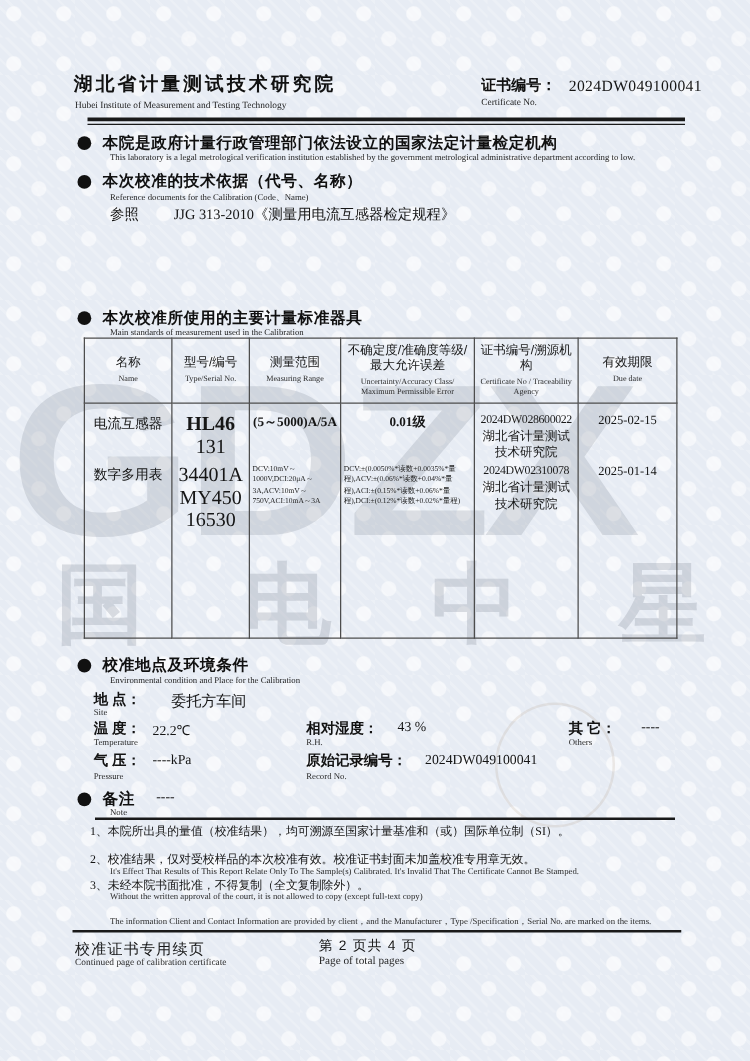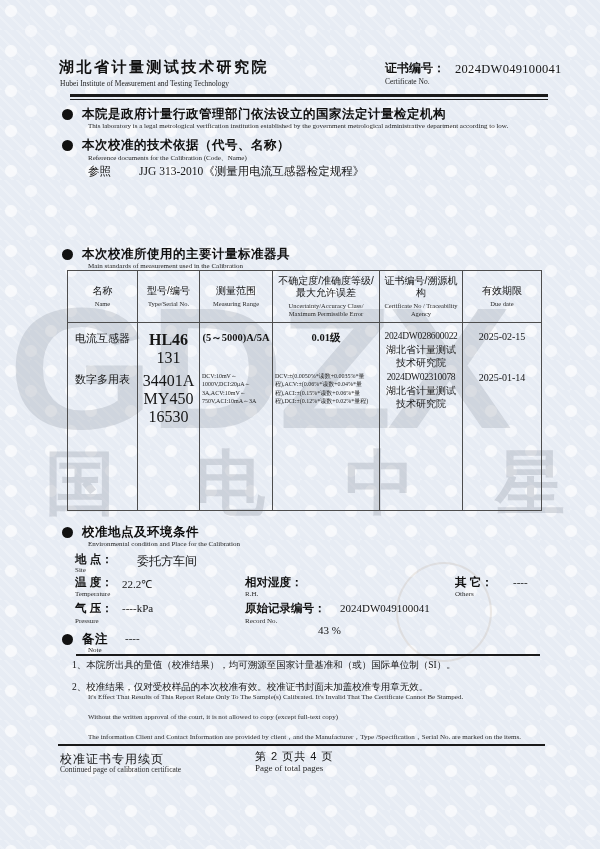--- a/index.html
+++ b/index.html
@@ -216,21 +216,21 @@
   <div class="abs sec-title" style="left:82px; top:524px;">校准地点及环境条件</div>
   <div class="abs sec-en" style="left:88px; top:540px;">Environmental condition and Place for the Calibration</div>
 
   <div class="abs env-label" style="left:75px; top:552px;">地 点：</div>
   <div class="abs env-value" style="left:137px; top:553px; font-size:12px;">委托方车间</div>
   <div class="abs env-en" style="left:75px; top:566px;">Site</div>
 
   <div class="abs env-label" style="left:75px; top:575px;">温 度：</div>
   <div class="abs env-value" style="left:122px; top:576px;">22.2℃</div>
   <div class="abs env-label" style="left:245px; top:575px;">相对湿度：</div>
-  <div class="abs env-value" style="left:318px; top:576px;margin-top:48px;">43 %</div>
+  <div class="abs env-value" style="left:318px; top:576px;">43 %</div>
   <div class="abs env-label" style="left:455px; top:575px;">其 它：</div>
   <div class="abs env-value" style="left:513px; top:576px;">----</div>
   <div class="abs env-en" style="left:75px; top:590px;">Temperature</div>
   <div class="abs env-en" style="left:245px; top:590px;">R.H.</div>
   <div class="abs env-en" style="left:455px; top:590px;">Others</div>
 
   <div class="abs env-label" style="left:75px; top:601px;">气 压：</div>
   <div class="abs env-value" style="left:122px; top:602px;">----kPa</div>
   <div class="abs env-label" style="left:245px; top:601px;">原始记录编号：</div>
   <div class="abs env-value" style="left:340px; top:602px;">2024DW049100041</div>
@@ -241,20 +241,21 @@
   <div class="abs sec-title" style="left:82px; top:631px;">备注</div>
   <div class="abs env-value" style="left:125px; top:632px;">----</div>
   <div class="abs sec-en" style="left:88px; top:646px;">Note</div>
   <div class="abs note-rule"></div>
 
   <div class="abs note-cn" style="left:72px; top:659px; width:475px;">1、本院所出具的量值（校准结果），均可溯源至国家计量基准和（或）国际单位制（SI）。</div>
 
   <div class="abs note-cn" style="left:72px; top:681px; width:475px;">2、校准结果，仅对受校样品的本次校准有效。校准证书封面未加盖校准专用章无效。</div>
   <div class="abs note-en" style="left:88px; top:693px; width:465px;">It's Effect That Results of This Report Relate Only To The Sample(s) Calibrated. It's Invalid That The Certificate Cannot Be Stamped.</div>
 
+  <div class="abs note-cn" style="left:72px; top:702px; width:475px;">3、未经本院书面批准，不得复制（全文复制除外）。</div>
   <div class="abs note-en" style="left:88px; top:713px; width:465px;">Without the written approval of the court, it is not allowed to copy (except full-text copy)</div>
 
   <div class="abs note-en" style="left:88px; top:733px; width:462px; line-height:1.3;">The information Client and Contact Information are provided by client，and the Manufacturer，Type /Specification，Serial No. are marked on the items.</div>
 
   <div class="abs foot-rule"></div>
   <div class="abs foot-cn" style="left:60px; top:751px;">校准证书专用续页</div>
   <div class="abs foot-en" style="left:60px; top:765px;">Continued page of calibration certificate</div>
   <div class="abs foot-cn" style="left:255px; top:749px; font-size:11px;">第 2 页共 4 页</div>
   <div class="abs foot-en" style="left:255px; top:763px; font-size:9px;">Page of  total pages</div>
 

